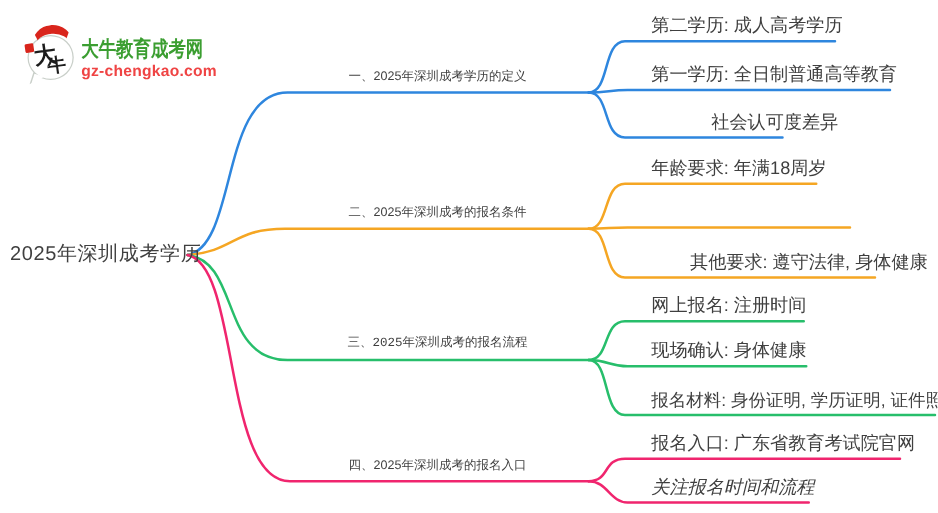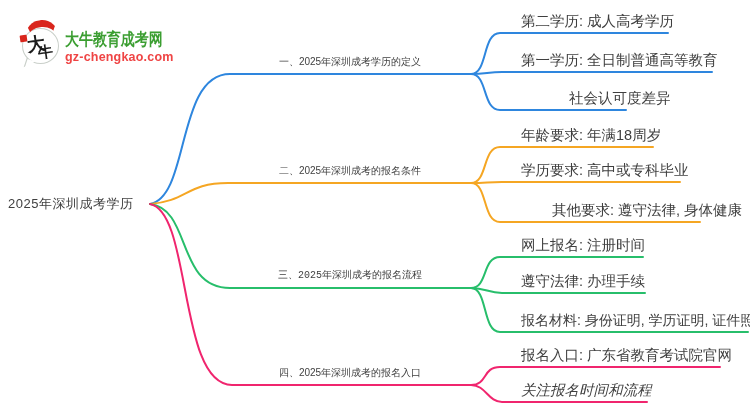--- a/index.html
+++ b/index.html
@@ -8,21 +8,21 @@
     font-family: "Liberation Sans", "DejaVu Sans", sans-serif;
     background: #ffffff;
     position: relative;
     overflow: hidden;
   }
   .canvas { position: absolute; inset: 0; width: 750px; height: 410px; }
   svg.links { position: absolute; left: 0; top: 0; }
   svg.links path { fill: none; stroke-width: 2; stroke-linecap: round; }
 
   .node { position: absolute; color: #3f3f3f; white-space: nowrap; }
-  .root-label { font-size: 13px; line-height: 20px; font-weight: 500; letter-spacing: .5px; }
+  .root-label { font-size: 16px; line-height: 20px; font-weight: 500; letter-spacing: .5px; }
   .branch-label { font-size: 10px; line-height: 20px; width: 240px; text-align: center; }
   .child-label { font-size: 14.5px; line-height: 20px; }
 
   
   .logo { position: absolute; left: 10px; top: 8px; width: 170px; height: 56px; }
   .logo-icon { position: absolute; left: 10px; top: 10px; width: 50px; height: 52px; }
   .bubble { position: absolute; left: 2px; top: 10px; width: 37px; height: 36px;
             background: #fff; border: 1px solid #c9cfc9; border-radius: 50%; }
   .bubble-tail { position: absolute; left: 6px; top: 42px; width: 0; height: 0;
             border-left: 8px solid #fff; border-bottom: 9px solid transparent;
@@ -86,25 +86,24 @@
 
   <div class="node root-label" style="left:8px; top:194px;">2025年深圳成考学历</div>
 
   <div class="node branch-label" style="left:230px; top:52px;">一、2025年深圳成考学历的定义</div>
   <div class="node child-label" style="left:521px; top:11px;">第二学历: 成人高考学历</div>
   <div class="node child-label" style="left:521px; top:50px;">第一学历: 全日制普通高等教育</div>
   <div class="node child-label" style="left:521px; top:88px;margin-left:48px;">社会认可度差异</div>
 
   <div class="node branch-label" style="left:230px; top:161px;">二、2025年深圳成考的报名条件</div>
   <div class="node child-label" style="left:521px; top:125px;">年龄要求: 年满18周岁</div>
-  <div class="node child-label" style="left:521px; top:160px;">学历要求: 高中或专科毕业</div>
   <div class="node child-label" style="left:552px; top:200px;">其他要求: 遵守法律, 身体健康</div>
 
   <div class="node branch-label" style="left:230px; top:266px;font-family:Liberation Mono, monospace;">三、2025年深圳成考的报名流程</div>
   <div class="node child-label" style="left:521px; top:235px;">网上报名: 注册时间</div>
-  <div class="node child-label" style="left:521px; top:271px;">遵守法律: 办理手续</div>
+  <div class="node child-label" style="left:521px; top:271px;">现场确认: 身体健康</div>
   <div class="node child-label" style="left:521px; top:310px; font-size:14px;">报名材料: 身份证明, 学历证明, 证件照</div>
 
   <div class="node branch-label" style="left:230px; top:363px;">四、2025年深圳成考的报名入口</div>
   <div class="node child-label" style="left:521px; top:345px;">报名入口: 广东省教育考试院官网</div>
   <div class="node child-label" style="left:521px; top:380px;font-style:italic;">关注报名时间和流程</div>
 
 </div>
 
 </body></html>

